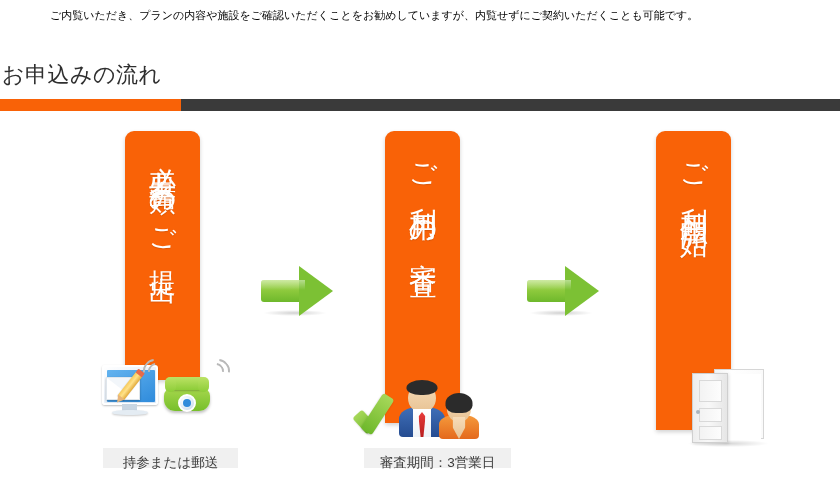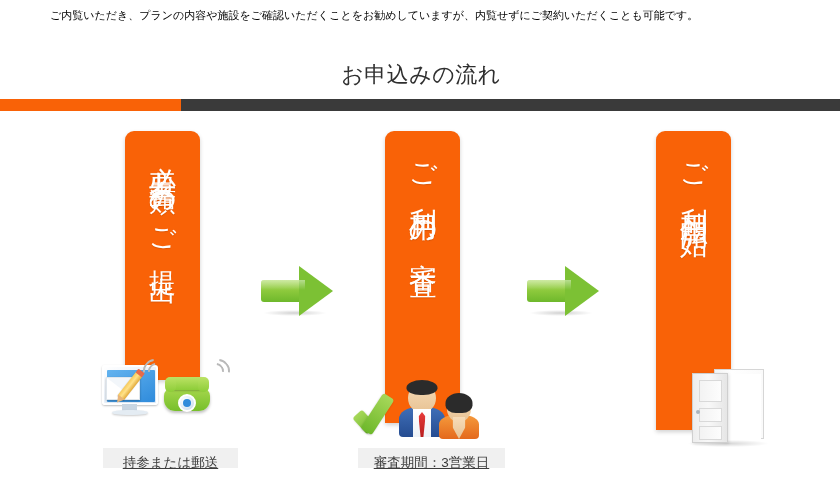--- a/index.html
+++ b/index.html
@@ -42,21 +42,20 @@
     width: 840px;
   }
   .section-title {
     font-size: 22px;
     line-height: 34px;
     color: #2f2f2f;
     font-weight: normal;
     margin: 0;
     padding-left: 2px;
     letter-spacing: 0.5px;
-    text-align: center;
   }
   .rule {
     position: absolute;
     left: 0;
     top: 41px;
     width: 840px;
     height: 12px;
     background: #3a3a3a;
   }
   .rule-accent {
@@ -422,24 +421,23 @@
   
   .caption {
     position: absolute;
     background: #f0f0f0;
     color: #3c3c3c;
     font-size: 13.5px;
     line-height: 30px;
     height: 20px;
     text-align: center;
     white-space: nowrap;
-    text-decoration: underline;
   }
   .step-1 .caption { left: 7px;  top: 337px; width: 135px; }
-  .step-2 .caption { left: 10px;  top: 337px; width: 147px; }
+  .step-2 .caption { left: 16px;  top: 337px; width: 147px; }
 
   
   .arrow {
     position: absolute;
     top: 155px;
     width: 72px;
     height: 50px;
   }
   .arrow-1 { left: 261px; }
   .arrow-2 { left: 527px; }

